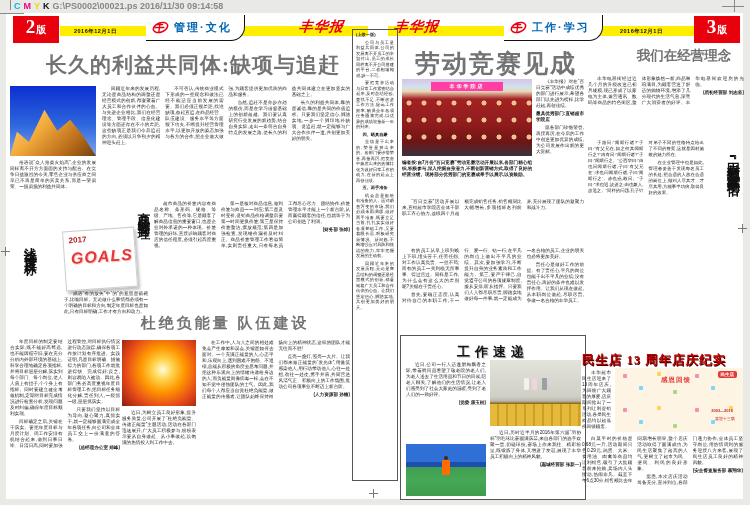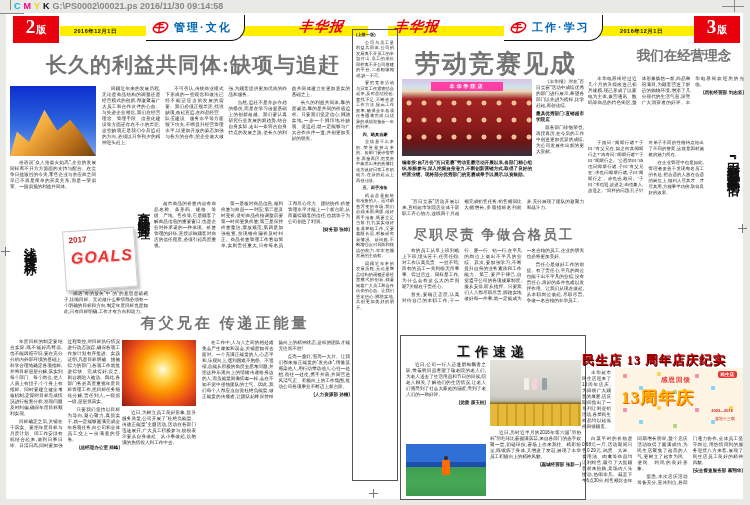--- a/index.html
+++ b/index.html
@@ -167,21 +167,21 @@
   <div class="abs t" style="left:64px;top:291px;width:84px;height:25px;">
     <p>成语“有的放矢”中“的”的意思是箭靶子,比喻目标。无论做什么事情都必须有一个明确的目标和方向,制定年度目标也是如此,只有目标明确,工作才有方向和动力。</p>
   </div>
   <div class="abs t cols2" style="left:10px;top:339px;width:110px;height:158px;">
     <p>年度目标的制定要结合实际,既不能好高骛远,也不能因循守旧,要在充分分析内外部环境的基础上,科学合理地确定各项指标,并将目标层层分解,落实到每个部门、每个岗位,使人人肩上有担子,个个身上有指标。同时要建立健全考核机制,定期对目标完成情况进行检查分析,发现问题及时纠偏,确保年度目标顺利实现。</p>
     <p>目标确定之后,关键在于落实。要把年度目标与月度计划、周工作安排有机结合起来,做到日事日毕、日清日高,同时要加强过程管控,对目标执行情况进行动态跟踪,确保各项工作按计划有序推进。实践证明,凡是目标明确、措施得力的部门,各项工作就推进得快、完成得好;反之,则容易陷入被动。因此,各部门务必高度重视年度目标管理工作,把目标任务细化分解,责任到人,一级抓一级,层层抓落实。</p>
     <p>只要我们坚持以目标为导向,凝心聚力,真抓实干,就一定能够圆满完成全年各项任务,向公司和全体员工交上一份满意的答卷。</p>
     <p class="attr">(总经理办公室 郑峰)</p>
   </div>
 
-  <div class="abs hl" style="left:112px;top:314px;width:226px;font-size:15px;letter-spacing:3px;">有父兄在  传递正能量</div>
+  <div class="abs hl" style="left:112px;top:314px;width:226px;font-size:15px;letter-spacing:3px;">杜绝负能量  队伍建设</div>
   <div class="abs glow" style="left:122px;top:340px;width:74px;height:66px;"></div>
   <div class="abs t" style="left:122px;top:410px;width:74px;height:87px;">
     <p>近日,为树立员工良好形象,提升服务质量,公司开展了“杜绝负能量、传递正能量”主题活动,活动在各部门迅速展开,广大员工积极参与,纷纷表示要从自身做起、从小事做起,以饱满的热情投入到工作中去。</p>
   </div>
   <div class="abs t cols2" style="left:202px;top:340px;width:148px;height:157px;">
     <p>在工作中,人与人之间的相处难免会产生摩擦和误会,关键是如何去面对。一个充满正能量的人,心态平和,乐观向上,遇到困难不抱怨、不退缩,总能从积极的角度去思考问题,并把这种乐观向上的情绪传递给身边的人;而负能量则像病毒一样,会在不知不觉中侵蚀团队的士气。因此,我们每个人都应当自觉杜绝负能量,做正能量的传播者,让团队始终保持昂扬向上的精神状态,这样的团队才能无往而不胜!</p>
     <p>点亮一盏灯,照亮一大片。让我们都来做正能量的“发光体”,用微笑感染他人,用行动带动他人,心往一处想,劲往一处使,携手并肩,共同营造风清气正、积极向上的工作氛围,推动公司各项事业不断迈上新台阶。</p>
     <p class="attr">(人力资源部 孙楠)</p>
   </div>
 
@@ -207,21 +207,20 @@
   </div>
   <div class="abs t" style="left:536px;top:79px;width:48px;height:117px;">
     <p>《丰华报》对在“百日竞赛”活动中成绩优秀的部门进行展示,希望各部门以先进为榜样,比学赶超,再创佳绩。</p>
     <p class="nohang bold">最具优秀部门:直销超市学院店</p>
     <p>愿各部门珍惜荣誉,再接再厉,在今后的工作中创造更加优异的成绩,为公司发展作出新的更大贡献。</p>
   </div>
   <div class="abs t cols3" style="left:402px;top:199px;width:182px;height:24px;">
     <p>“百日竞赛”活动开展以来,直销超市学院店全体干部职工齐心协力,连续四个月超额完成销售任务,销售额同比大幅增长,多项指标名列前茅,充分展现了团队的凝聚力和战斗力。</p>
   </div>
 
-  <div class="abs hl" style="left:406px;top:226px;width:176px;font-size:13.5px;letter-spacing:2px;">尽职尽责  争做合格员工</div>
   <div class="abs t cols3" style="left:402px;top:248px;width:182px;height:84px;">
     <p>有的员工从早上班到晚上下班,埋头苦干,任劳任怨,对工作认真负责、一丝不苟;而有的员工一天到晚无所事事、得过且过。同样是工作,为什么会有这么大的差别呢?关键在于责任心。</p>
     <p>首先,要端正态度,认真对待自己的本职工作,干一行、爱一行、钻一行,在平凡的岗位上做出不平凡的业绩。其次,要加强学习,不断提升自身的业务素质和工作能力。第三,要严于律己,自觉遵守公司的各项规章制度,服从安排,听从指挥。只要我们人人都尽职尽责,脚踏实地做好每一件事,就一定能成为一名合格的员工,企业的明天也必将更加美好。</p>
     <p>责任心是做好工作的前提。有了责任心,平凡的岗位也能干出不平凡的业绩;没有责任心,再好的条件也难以发挥作用。让我们从现在做起,从本职岗位做起,尽职尽责,争做一名合格的丰华员工。</p>
   </div>
 
   <div class="abs hl" style="left:624px;top:47px;width:120px;font-size:13.5px;">我们在经营理念</div>
   <div class="abs t cols3" style="left:588px;top:76px;width:156px;height:58px;">
     <p>丰华电器街经过近几个月的升级改造已初具规模,现已形成了以家电为主体,兼营通讯、数码等商品的特色街区,整体形象焕然一新,商品琳琅满目,为顾客营造了舒适的购物环境,增添了几分现代的生活气息,深受广大消费者的好评。丰华电器街欢迎您的光临。</p>
     <p class="attr">(易初经营部 刘志坚)</p>
@@ -256,21 +255,20 @@
     </div>
   </div>
 
   <div class="abs ms-hl" style="left:582px;top:352px;width:162px;">民生店 13 周年店庆纪实</div>
   <div class="abs t" style="left:582px;top:370px;width:29px;height:62px;">
     <p>丰华超市民生店迎来了13周年店庆,为回馈广大顾客的厚爱,店庆期间推出了一系列让利促销活动,各类民生商品均以超低价回馈顾客。</p>
   </div>
   <div class="abs promo" style="left:615px;top:368px;width:128px;height:64px;">
     <span class="tag">民生店</span>
     <span class="sub">感恩回馈</span>
-    <span class="main">13周年庆</span>
     <span class="yrs">2003—2016</span>
     <span class="small">喜迎十三载</span>
   </div>
   <div class="abs t cols3" style="left:582px;top:436px;width:161px;height:61px;">
     <p>白菜平时的价格是0.68元一斤,活动期间只售0.29元,鸡蛋、大米、食用油、肉禽等商品均让利销售,吸引了大批顾客前来抢购,卖场内人头攒动,热闹非凡。截至下午6点30分,销售额比去年同期增长明显,整个店庆活动取得了圆满成功,为民生店聚集了超高的人气,更树立了超市为民、便民、利民的良好形象。</p>
     <p>据悉,本次店庆活动筹备充分,宣传到位,各部门通力协作,全体员工坚守岗位,用热情周到的服务迎接八方来客,展现了民生店员工良好的精神风貌。</p>
     <p class="attr">(安全督查服务部 慕翔华)</p>
   </div>
 </div>
 

